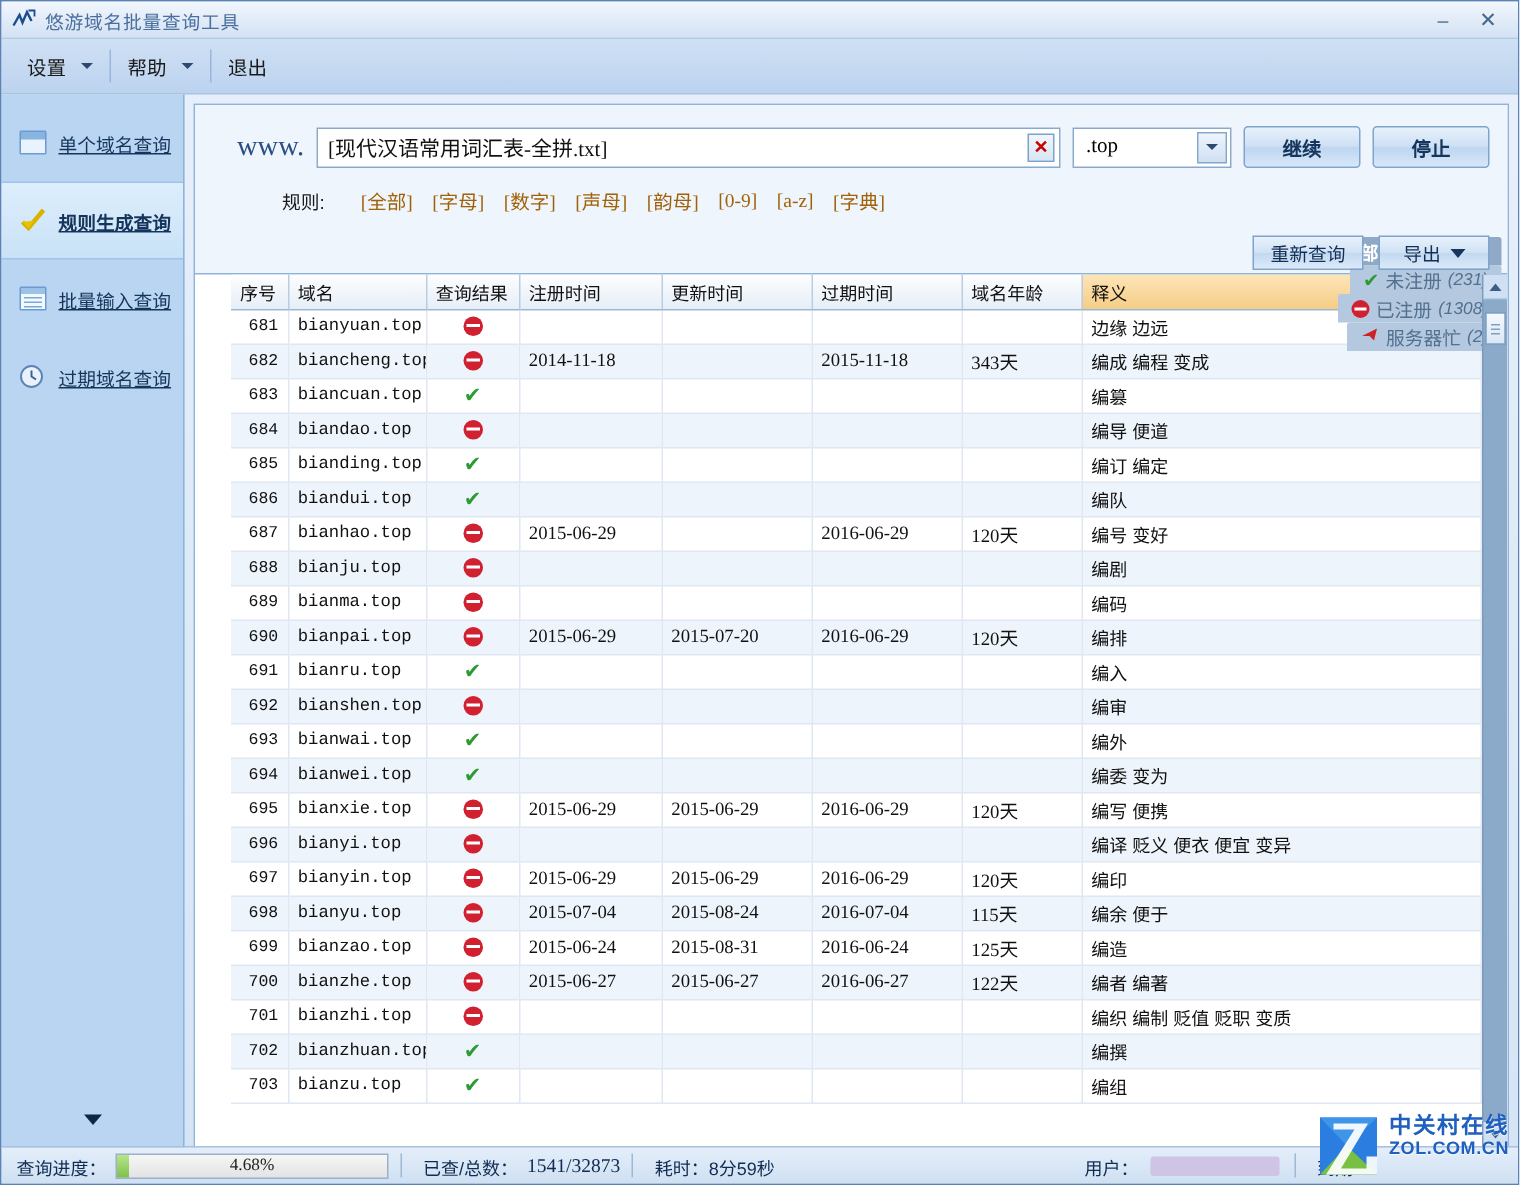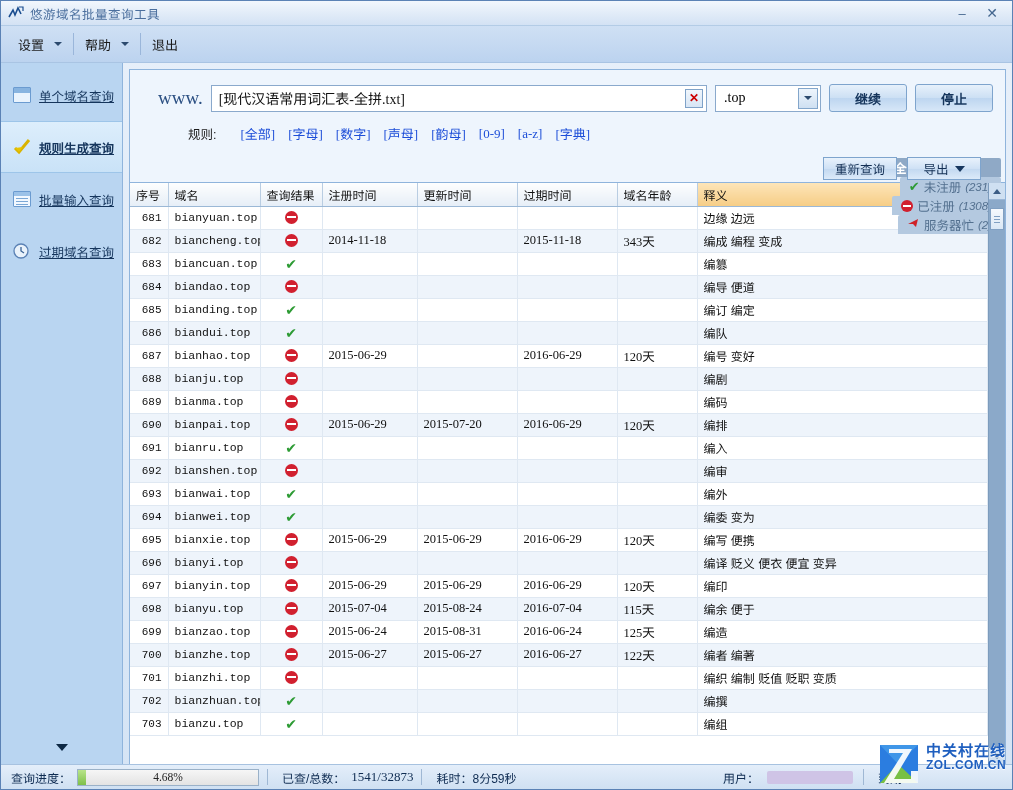--- a/index.html
+++ b/index.html
@@ -184,21 +184,21 @@
     display: flex; align-items: center; justify-content: center;
     font-size: 13px; color: #15355c; font-weight: bold;
   }
   .rules-row {
     display: flex; align-items: center; gap: 3px;
     padding: 11px 0 4px 46px;
     color: #12336b; font-size: 12.5px;
   }
   .rules-label { margin-right: 16px; color: #1b1b1b; }
   .rule-link {
-    color: #1d4ed8; padding: 1px 5px;
+    color: #a16207; padding: 1px 5px;
     font-family: "Liberation Serif", "DejaVu Serif", serif;
     font-size: 13px;
   }
 
   
   .tabs-row {
     display: flex; align-items: flex-end;
     background: #eef5fd;
     padding: 4px 0 0 1px;
     position: relative;
@@ -227,21 +227,21 @@
   .noentry {
     width: 12px; height: 12px; border-radius: 50%;
     background: #d1202f; position: relative; display: inline-block;
   }
   .noentry::after {
     content: ''; position: absolute; left: 2px; right: 2px; top: 5px;
     height: 2px; background: #fff;
   }
   .busy { color: #cf2128; font-size: 12px; }
   .tab-actions {
-    position: absolute; right: 24px; bottom: 2px;
+    position: absolute; right: 12px; bottom: 2px;
     display: flex; gap: 10px;
   }
   .tab-btn {
     width: 74px; height: 23px;
     background: linear-gradient(180deg, #e9f2fc 0%, #cfe1f5 50%, #c2d8f0 51%, #dceaf9 100%);
     border: 1px solid #7ea4cd;
     display: flex; align-items: center; justify-content: center;
     gap: 6px;
     font-size: 12.5px; color: #132f54;
   }
@@ -256,20 +256,21 @@
   .table-area {
     flex: 1;
     display: flex;
     border-top: 1px solid #8fb4dc;
     overflow: hidden;
     background: #fff;
   }
   .table-scroll {
     flex: 1;
     overflow: hidden;
+    padding-left: 24px;
   }
   table.grid {
     border-collapse: collapse;
     width: 100%;
     table-layout: fixed;
     font-size: 12px;
   }
   table.grid th {
     background: linear-gradient(180deg, #fdfefe 0%, #e6eef7 100%);
     border-right: 1px solid #b9cde2;

